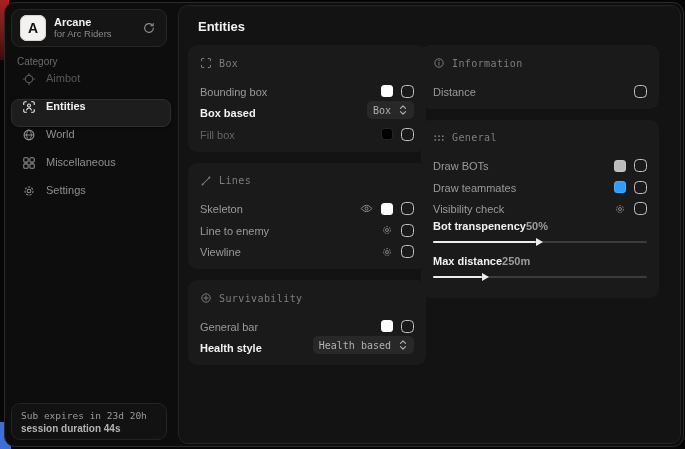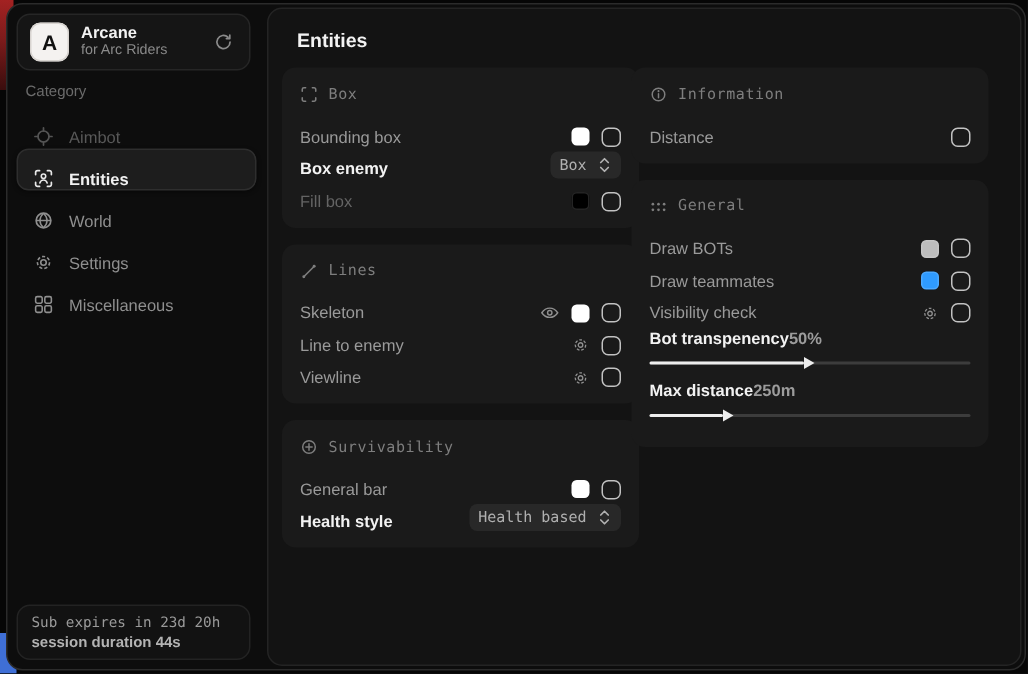--- a/index.html
+++ b/index.html
@@ -31,21 +31,21 @@
     display:flex;align-items:center;justify-content:center;flex:0 0 auto;
     box-shadow:inset 0 0 0 1px #d8d4d0;
   }
   .app-meta{flex:1;line-height:1.15;}
   .app-name{color:#f2f2f2;font-size:11px;font-weight:700;}
   .app-tag{color:#8a8a8a;font-size:9.5px;}
   .refresh-btn{flex:0 0 auto;display:flex;align-items:center;justify-content:center;width:18px;height:18px;cursor:pointer;}
   .cat-label{position:absolute;left:12px;top:53px;font-size:10px;color:#6b6b6b;}
   .nav{position:absolute;left:6px;top:68px;right:6px;}
   .nav-item{
-    height:28px;display:flex;align-items:flex-end;gap:10px;
+    height:28px;display:flex;align-items:flex-start;gap:10px;
     padding:0 10px;border-radius:8px;color:#8f8f8f;font-size:11px;cursor:pointer;
     border:1px solid transparent;box-sizing:border-box;
   }
   .nav-item.dim{color:#585858;}
   .nav-item.dim svg{opacity:.55;}
   .nav-item.selected{
     background:#1d1d1d;border-color:#2e2e2e;color:#f2f2f2;font-weight:600;
     box-shadow:0 1px 3px rgba(0,0,0,.4);
   }
   .sub-card{
@@ -151,37 +151,37 @@
           <svg width="14" height="14" viewBox="0 0 16 16">
               <circle cx="8" cy="8" r="5.6" fill="none" stroke="#8f8f8f" stroke-width="1.3"></circle>
               <path d="M2.4 8h11.2M8 2.4c-3.6 3.4-3.6 7.8 0 11.2M8 2.4c3.6 3.4 3.6 7.8 0 11.2" fill="none" stroke="#8f8f8f" stroke-width="1.1"></path>
             </svg>
         </span>
         <span>World</span>
       </div>
       <div class="nav-item">
         <span>
           <svg width="14" height="14" viewBox="0 0 16 16">
-              <circle cx="8" cy="8" r="2.1" fill="none" stroke="#8f8f8f" stroke-width="1.2"></circle>
-              <circle cx="8" cy="8" r="4.6" fill="none" stroke="#8f8f8f" stroke-width="1.2" stroke-dasharray="2.4 1.6"></circle>
-            </svg>
-        </span>
-        <span>Settings</span>
-      </div>
-      <div class="nav-item">
-        <span>
-          <svg width="14" height="14" viewBox="0 0 16 16">
               <rect x="2" y="2" width="5" height="5" rx="1.2" fill="none" stroke="#8f8f8f" stroke-width="1.2"></rect>
               <rect x="9" y="2" width="5" height="5" rx="1.2" fill="none" stroke="#8f8f8f" stroke-width="1.2"></rect>
               <rect x="2" y="9" width="5" height="5" rx="1.2" fill="none" stroke="#8f8f8f" stroke-width="1.2"></rect>
               <rect x="9" y="9" width="5" height="5" rx="1.2" fill="none" stroke="#8f8f8f" stroke-width="1.2"></rect>
             </svg>
         </span>
         <span>Miscellaneous</span>
       </div>
+      <div class="nav-item">
+        <span>
+          <svg width="14" height="14" viewBox="0 0 16 16">
+              <circle cx="8" cy="8" r="2.1" fill="none" stroke="#8f8f8f" stroke-width="1.2"></circle>
+              <circle cx="8" cy="8" r="4.6" fill="none" stroke="#8f8f8f" stroke-width="1.2" stroke-dasharray="2.4 1.6"></circle>
+            </svg>
+        </span>
+        <span>Settings</span>
+      </div>
     </div>
 
     <div class="sub-card">
       <div class="sub-line1">Sub expires in 23d 20h</div>
       <div class="sub-line2">session duration 44s</div>
     </div>
   </div>
 
   <div class="main">
     <div class="main-title">Entities</div>
@@ -198,21 +198,21 @@
           <span>Box</span>
         </div>
         <div class="row">
           <span class="row-label">Bounding box</span>
           <span class="ctrls">
             <span class="swatch" style="background: rgb(255, 255, 255);"></span>
             <span class="checkbox"></span>
           </span>
         </div>
         <div class="row">
-          <span class="row-label bright">Box enemy</span>
+          <span class="row-label bright">Box based</span>
           <span class="dropdown">
             <span>Box</span>
             <span>
               <svg width="10" height="12" viewBox="0 0 12 14">
                   <path d="M3 5l3-3 3 3M3 9l3 3 3-3" fill="none" stroke="#b0b0b0" stroke-width="1.4" stroke-linecap="round" stroke-linejoin="round"></path>
                 </svg>
             </span>
           </span>
         </div>
         <div class="row">

